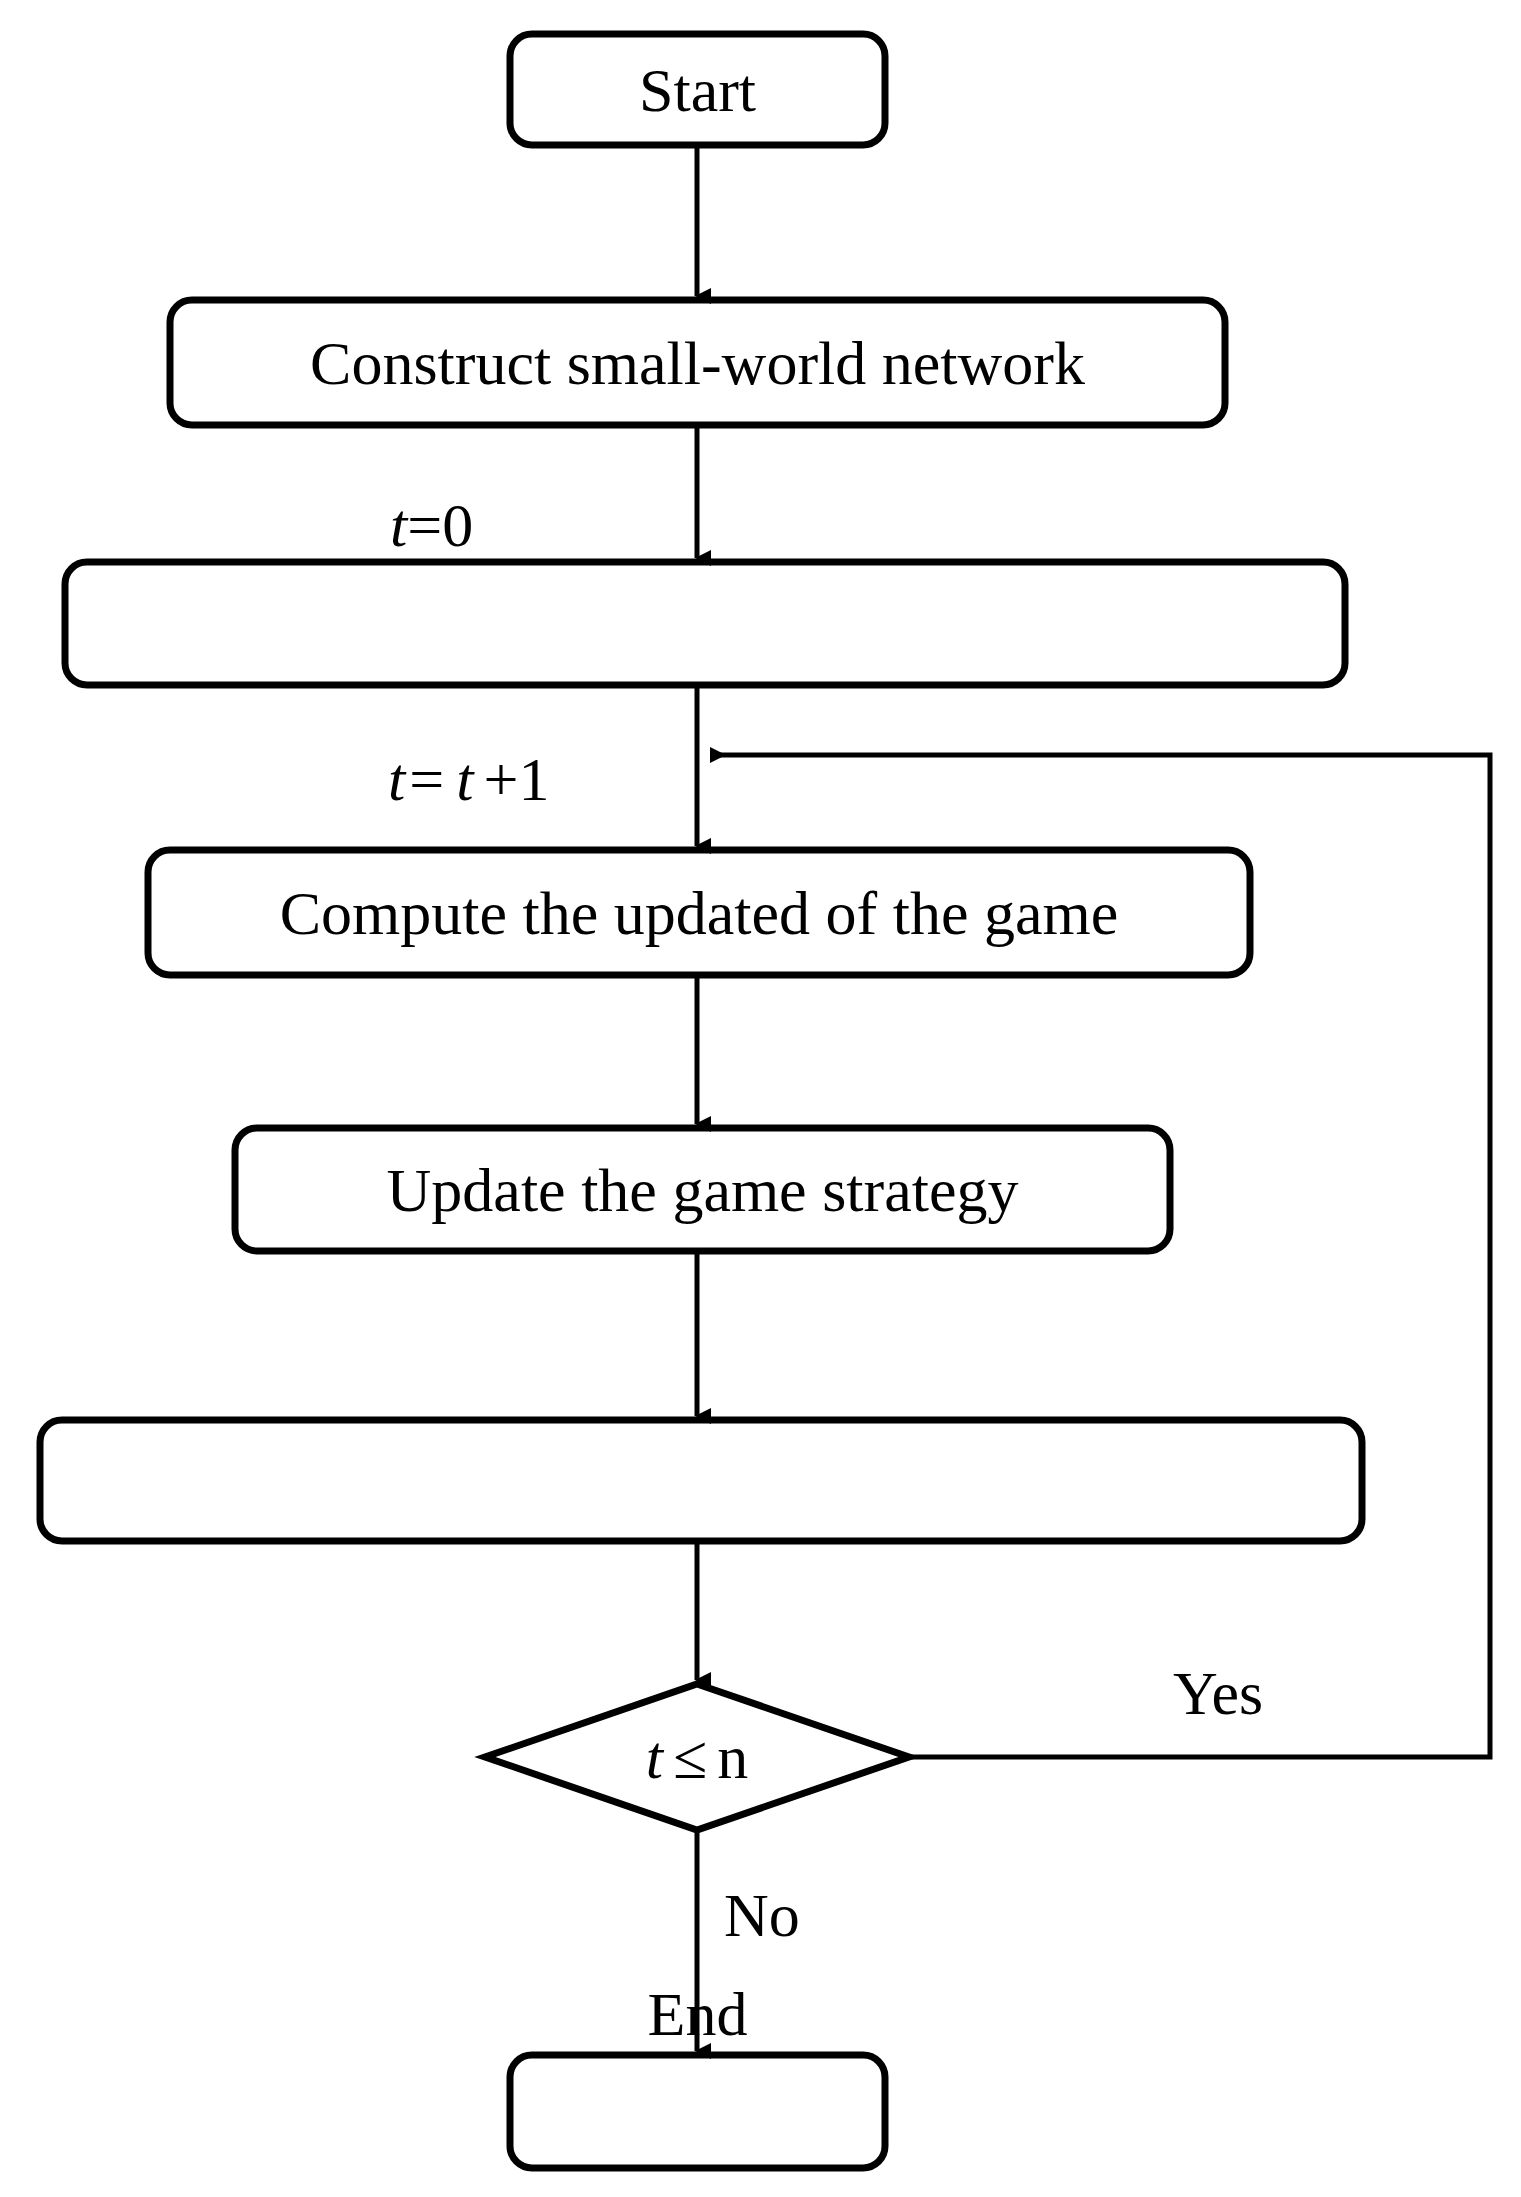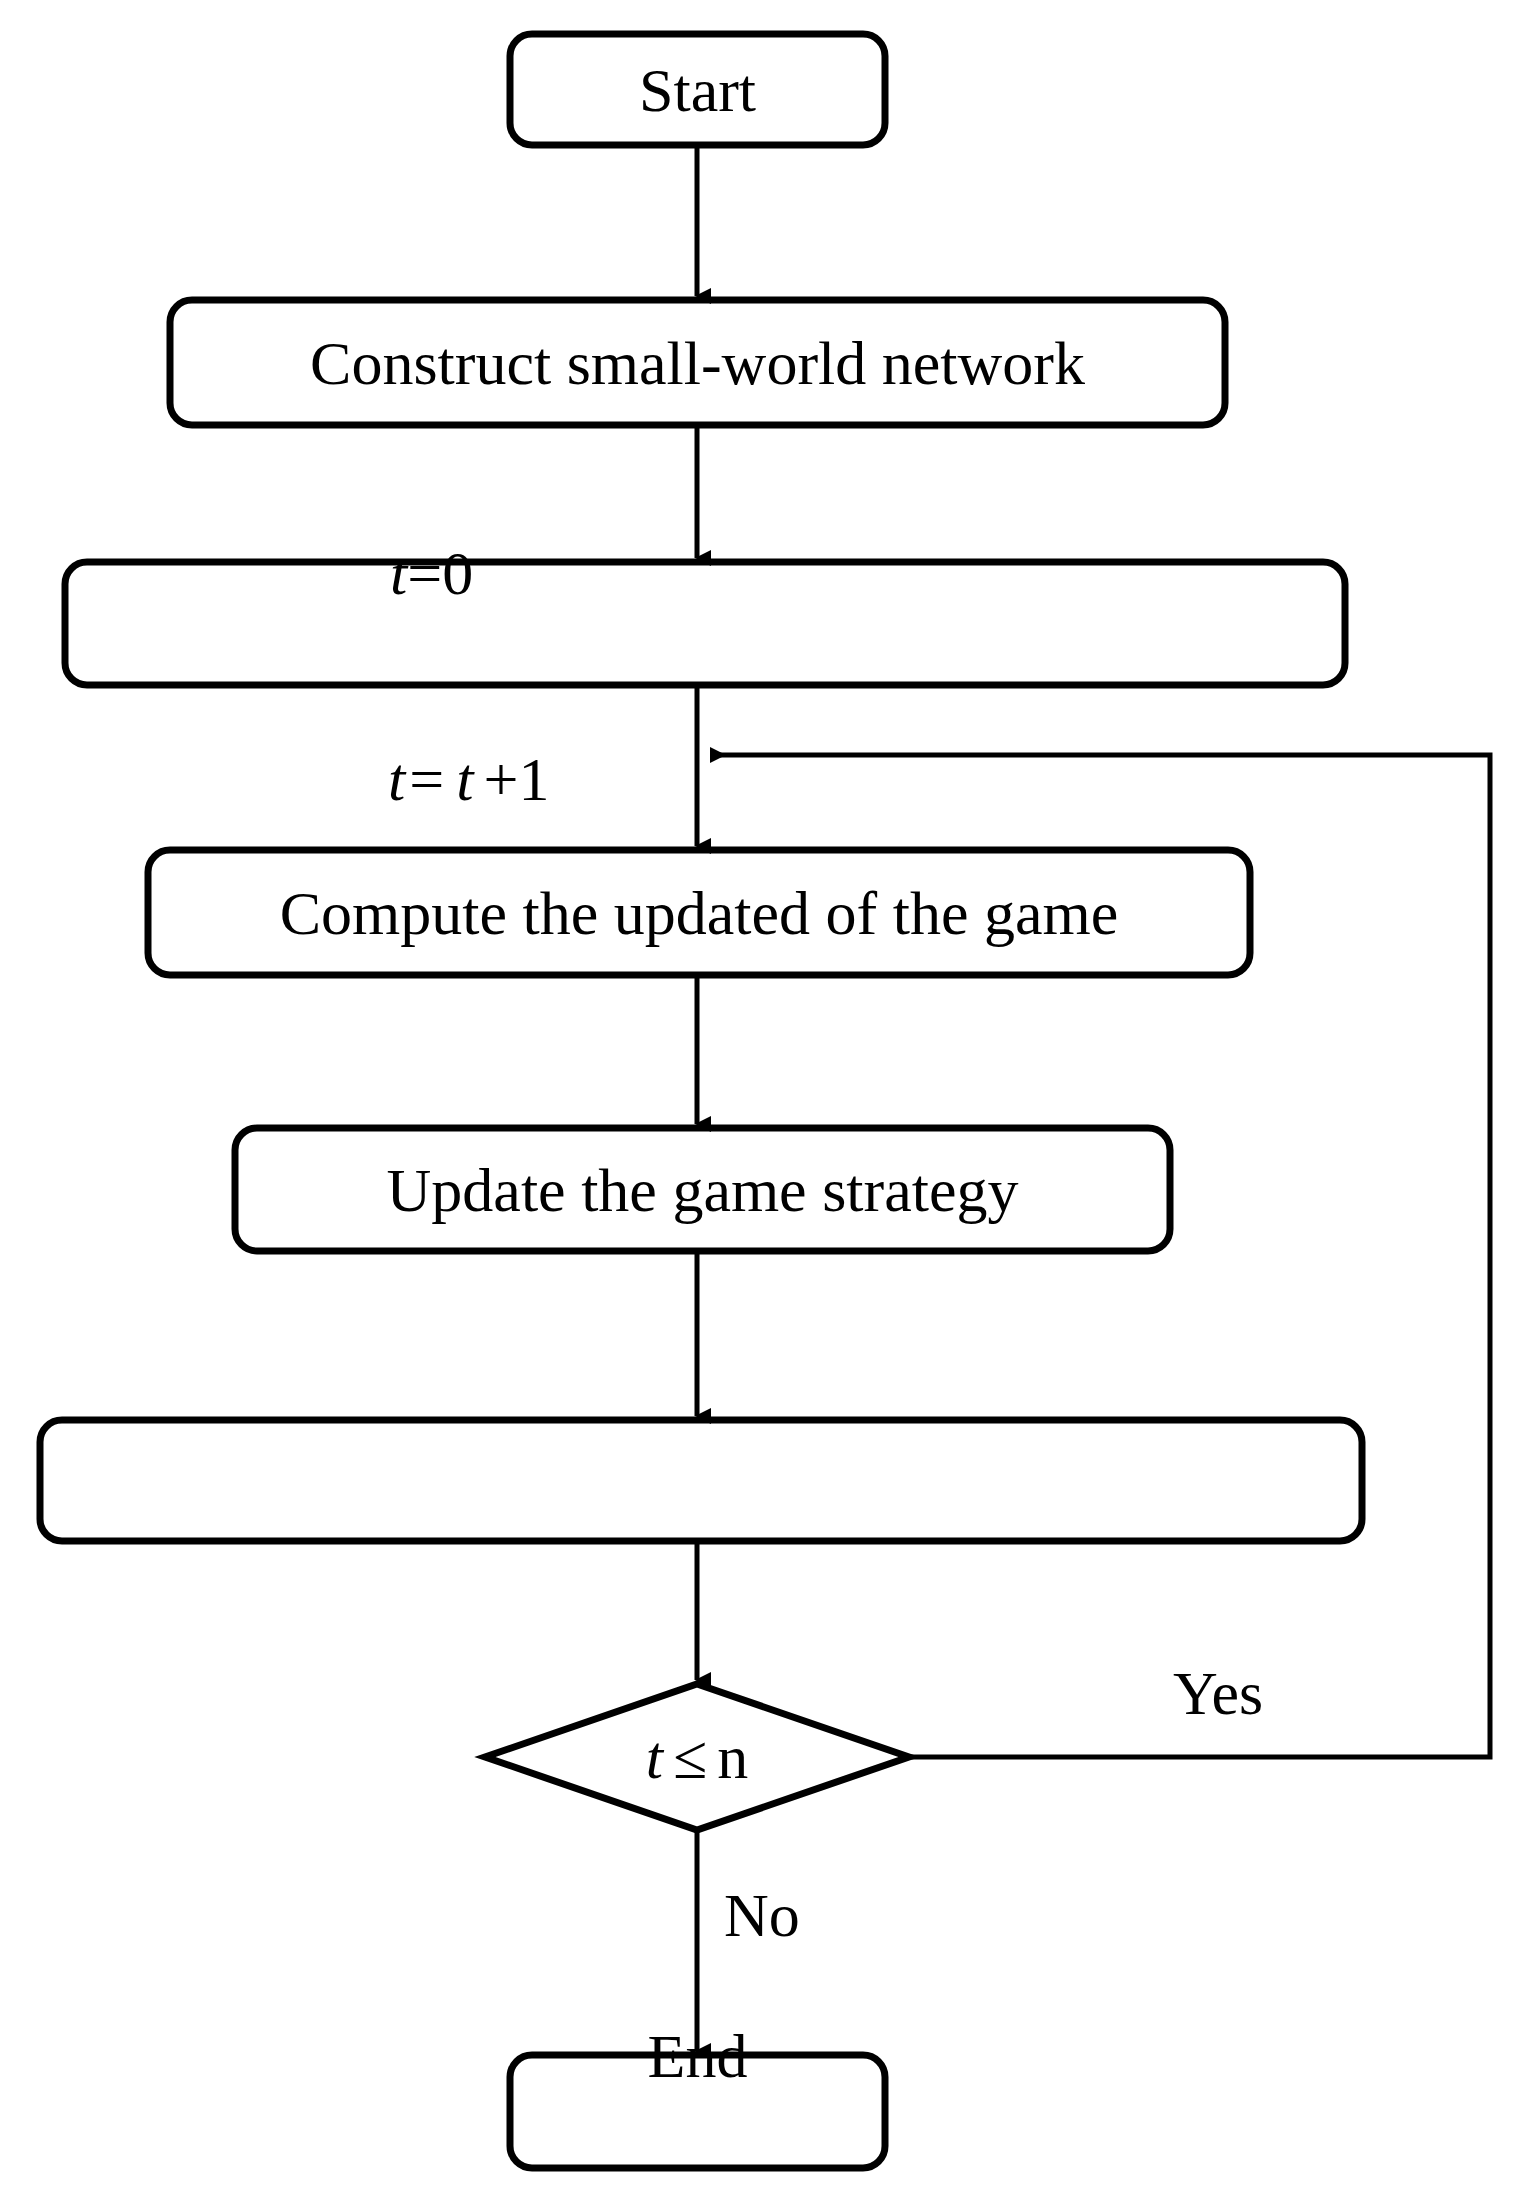--- a/index.html
+++ b/index.html
@@ -101,23 +101,23 @@
 
   <div class="node-label" style="left:235px; top:1128px; width:935px; height:123px; font-size:62px;">Update the game strategy</div>
 
 
   <div class="node-label" style="left:485px; top:1684px; width:424px; height:146px; font-size:62px;">
     <span class="mathvar">t</span>
     <span style="margin:0 10px;">≤</span>
     <span>n</span>
   </div>
 
-  <div class="node-label" style="left:510px; top:1999px; width:375px; height:113px; font-size:62px;">End</div>
+  <div class="node-label" style="left:510px; top:1957px; width:375px; height:113px; font-size:62px;">End</div>
 
-  <div class="edge-label" style="left:390px; top:494px; font-size:62px;margin-top:48px;">
+  <div class="edge-label" style="left:390px; top:494px; font-size:62px;">
     <span class="mathvar">t</span><span>=0</span>
   </div>
 
   <div class="edge-label" style="left:388px; top:748px; font-size:62px;">
     <span class="mathvar">t</span><span style="margin:0 4px;">=</span><span class="mathvar" style="margin-left:8px;">t</span><span style="margin-left:10px;">+1</span>
   </div>
 
   <div class="edge-label" style="left:1173px; top:1662px; font-size:62px;">Yes</div>
 
   <div class="edge-label" style="left:724px; top:1884px; font-size:62px;">No</div>

